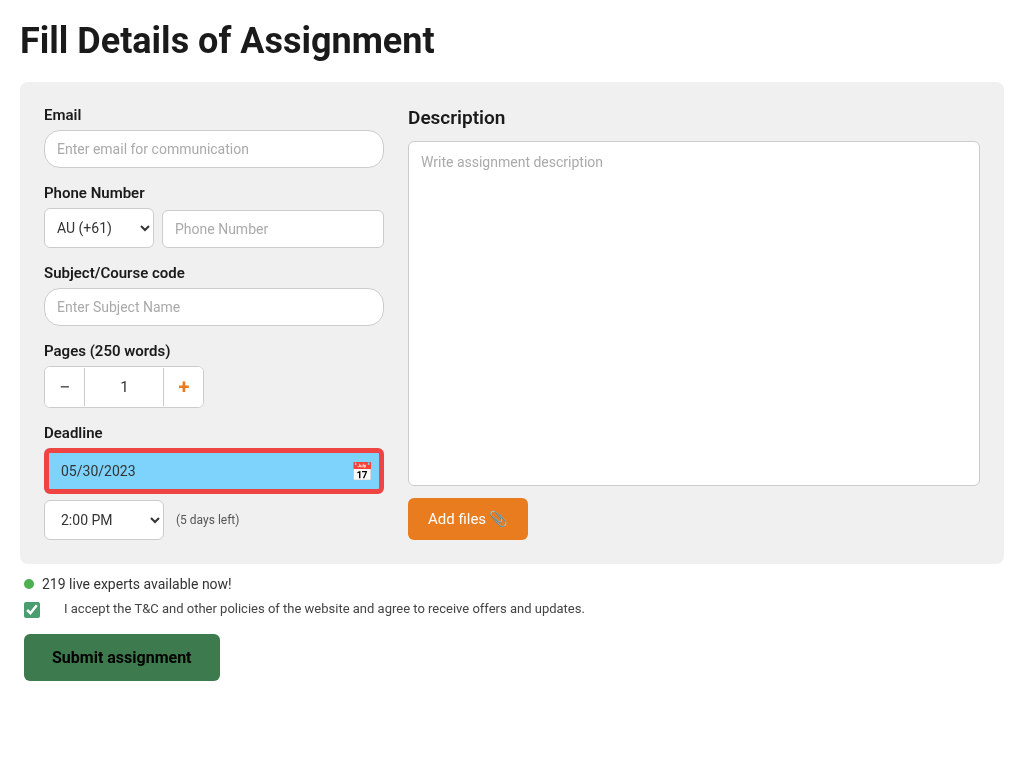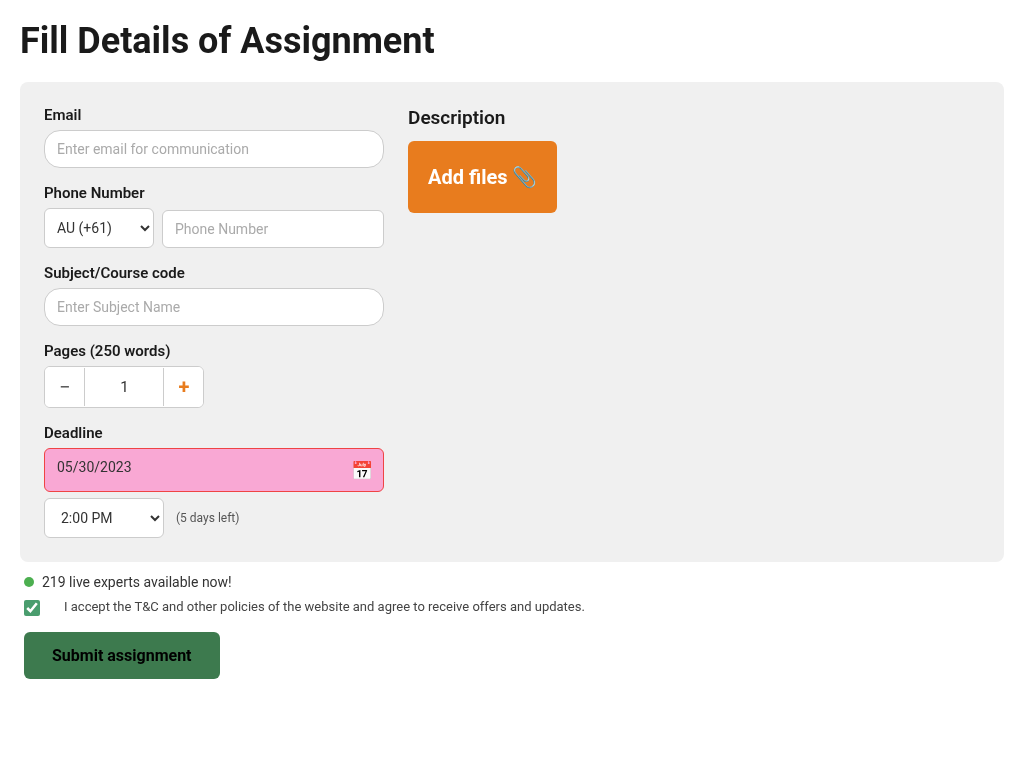--- a/index.html
+++ b/index.html
@@ -151,26 +151,26 @@
       gap: 8px;
     }
 
     .date-input-wrapper {
       position: relative;
       flex: 1;
     }
 
     .date-input {
       width: 100%;
-      padding: 10px 40px 16px 12px;
-      border: 1px solid #ef4444;
-      border-radius: 6px;
-      font-size: 14px;
-      color: #333;
-      background: #f9a8d4;
+      padding: 10px 40px 10px 12px;
+      border: 5px solid #ef4444;
+      border-radius: 6px;
+      font-size: 14px;
+      color: #333;
+      background: #7dd3fc;
       outline: none;
     }
 
     .calendar-icon {
       position: absolute;
       right: 10px;
       top: 50%;
       transform: translateY(-50%);
       color: #e87c1e;
       font-size: 18px;
@@ -216,23 +216,23 @@
 
     .description-textarea::placeholder {
       color: #aaa;
     }
 
     .add-files-btn {
       background: #e87c1e;
       color: #fff;
       border: none;
       border-radius: 6px;
-      padding: 24px 20px;
-      font-size: 20px;
-      font-weight: 700;
+      padding: 12px 20px;
+      font-size: 15px;
+      font-weight: 400;
       cursor: pointer;
       display: flex;
       align-items: center;
       gap: 6px;
       width: fit-content;
     }
 
     .bottom-section {
       max-width: 1000px;
       margin-top: 12px;
@@ -353,20 +353,21 @@
           <option>5:00 PM</option>
         </select>
         <span class="days-left">(5 days left)</span>
       </div>
     </div>
 
   </div>
 
   <div class="right-column">
     <label class="description-label">Description</label>
+    <textarea class="description-textarea" placeholder="Write assignment description" style=""></textarea>
     <button class="add-files-btn">
       <span>Add files 📎</span>
     </button>
   </div>
 </div>
 
 <div class="bottom-section">
   <div class="live-experts">
     <span class="green-dot"></span>
     <span>219 live experts available now!</span>

